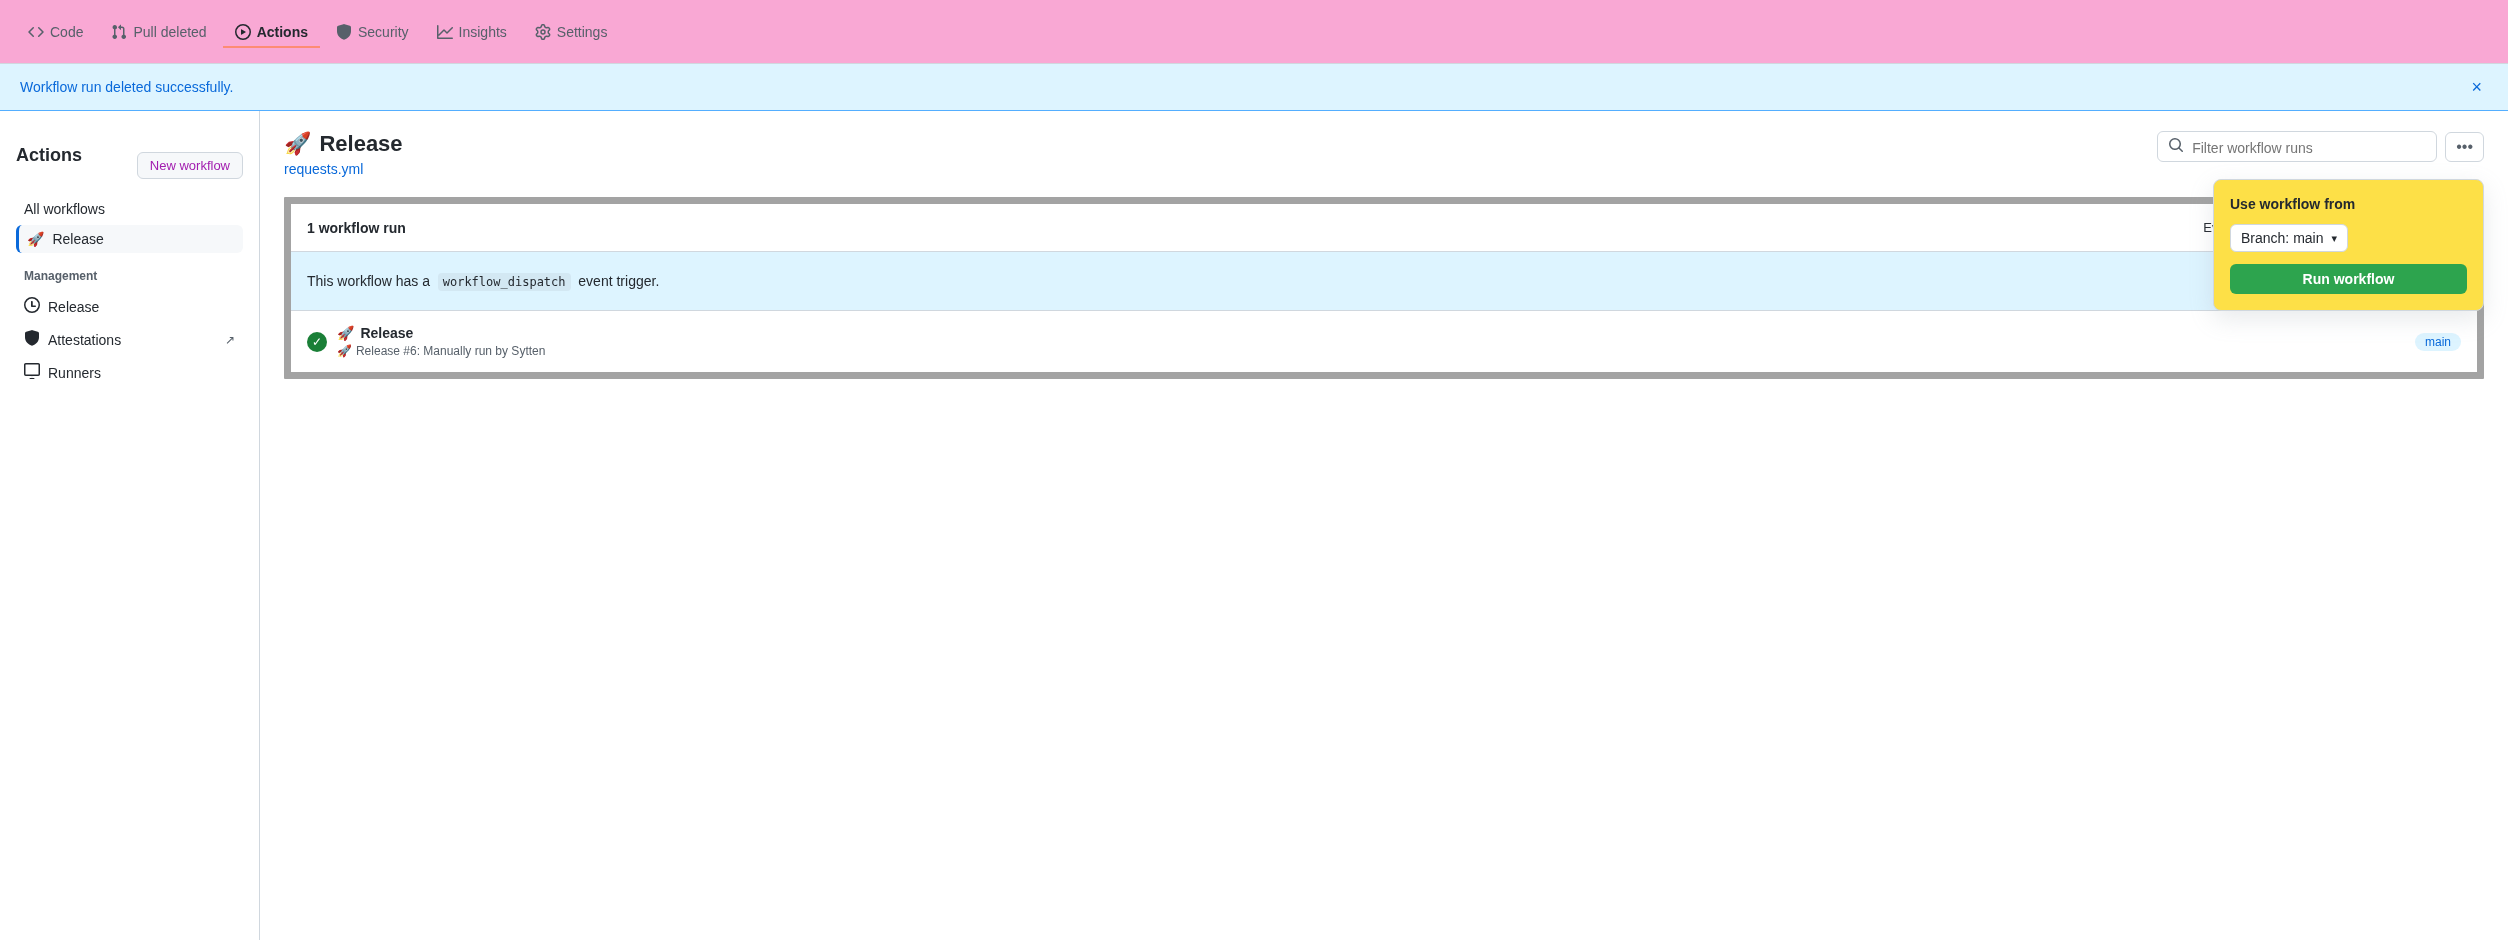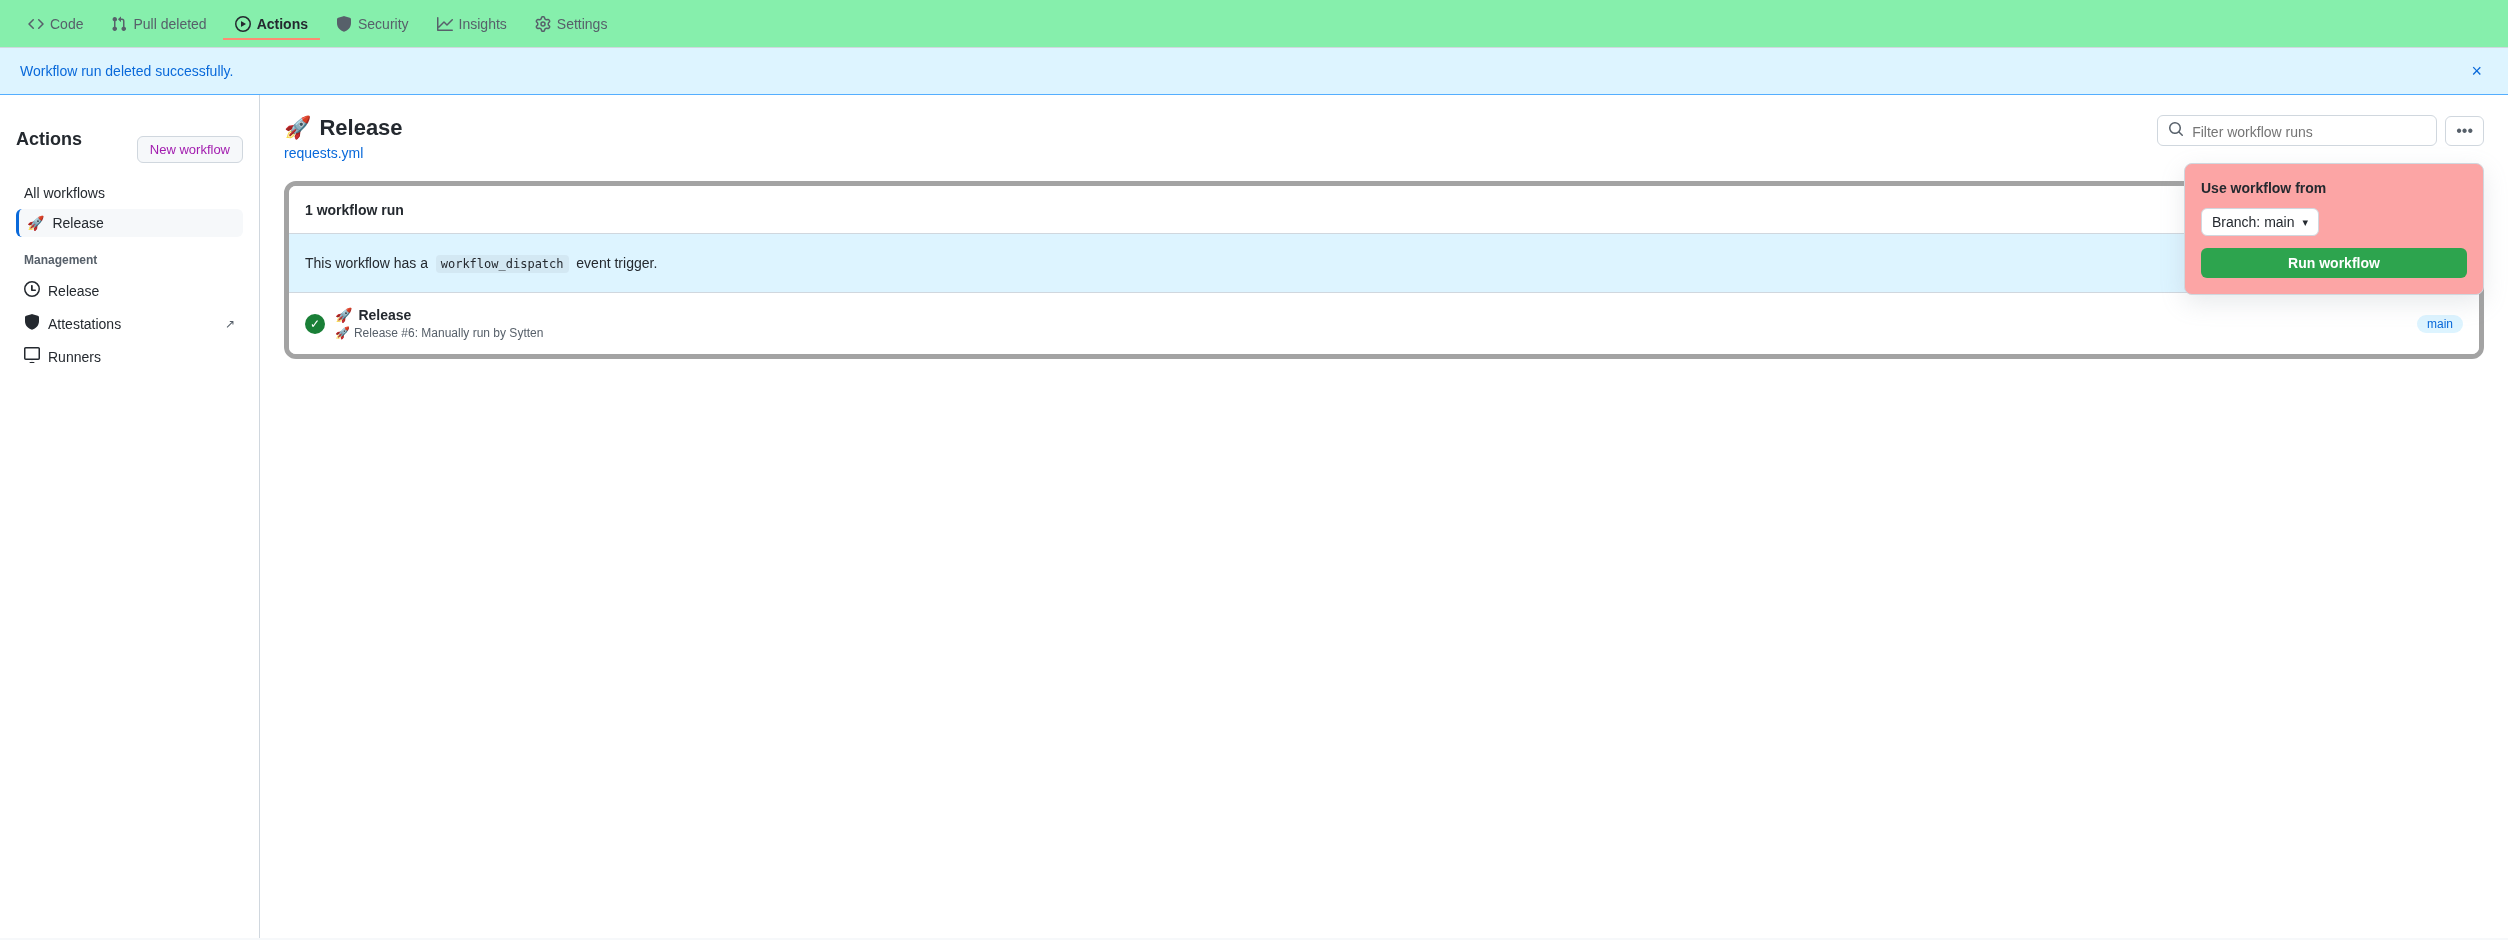--- a/index.html
+++ b/index.html
@@ -7,24 +7,24 @@
       font-family: -apple-system, BlinkMacSystemFont, "Segoe UI", Helvetica, Arial, sans-serif;
       font-size: 14px;
       color: #24292f;
       background: #f6f8fa;
     }
 
     
     .top-nav {
       display: flex;
       align-items: center;
-      background: #86efac;
+      background: #f9a8d4;
       border-bottom: 1px solid #d0d7de;
       padding: 0 16px;
-      height: 48px;
+      height: 64px;
       gap: 4px;
     }
     .nav-item {
       display: flex;
       align-items: center;
       gap: 6px;
       padding: 8px 12px;
       border-radius: 6px;
       cursor: pointer;
       font-size: 14px;
@@ -219,22 +219,22 @@
       padding: 5px 10px;
       cursor: pointer;
       font-size: 16px;
       color: #57606a;
       display: flex;
       align-items: center;
     }
 
     
     .runs-container {
-      border: 5px solid #a3a3a3;
-      border-radius: 12px;
+      border: 7px solid #a3a3a3;
+      border-radius: 1px;
       overflow: hidden;
       margin-top: 16px;
     }
     .runs-header {
       display: flex;
       align-items: center;
       justify-content: space-between;
       padding: 12px 16px;
       border-bottom: 1px solid #d0d7de;
       background: #ffffff;
@@ -350,25 +350,25 @@
       border-radius: 20px;
       padding: 2px 10px;
       cursor: pointer;
     }
 
     
     .dropdown-popup {
       position: absolute;
       right: 0;
       top: 48px;
-      background: #fca5a5;
+      background: #fde047;
       border: 1px solid #d0d7de;
       border-radius: 8px;
       box-shadow: 0 8px 24px rgba(140, 149, 159, 0.2);
-      width: 300px;
+      width: 271px;
       padding: 16px;
       z-index: 100;
     }
     .dropdown-popup-title {
       font-size: 14px;
       font-weight: 600;
       color: #24292f;
       margin-bottom: 12px;
     }
     .branch-select {

